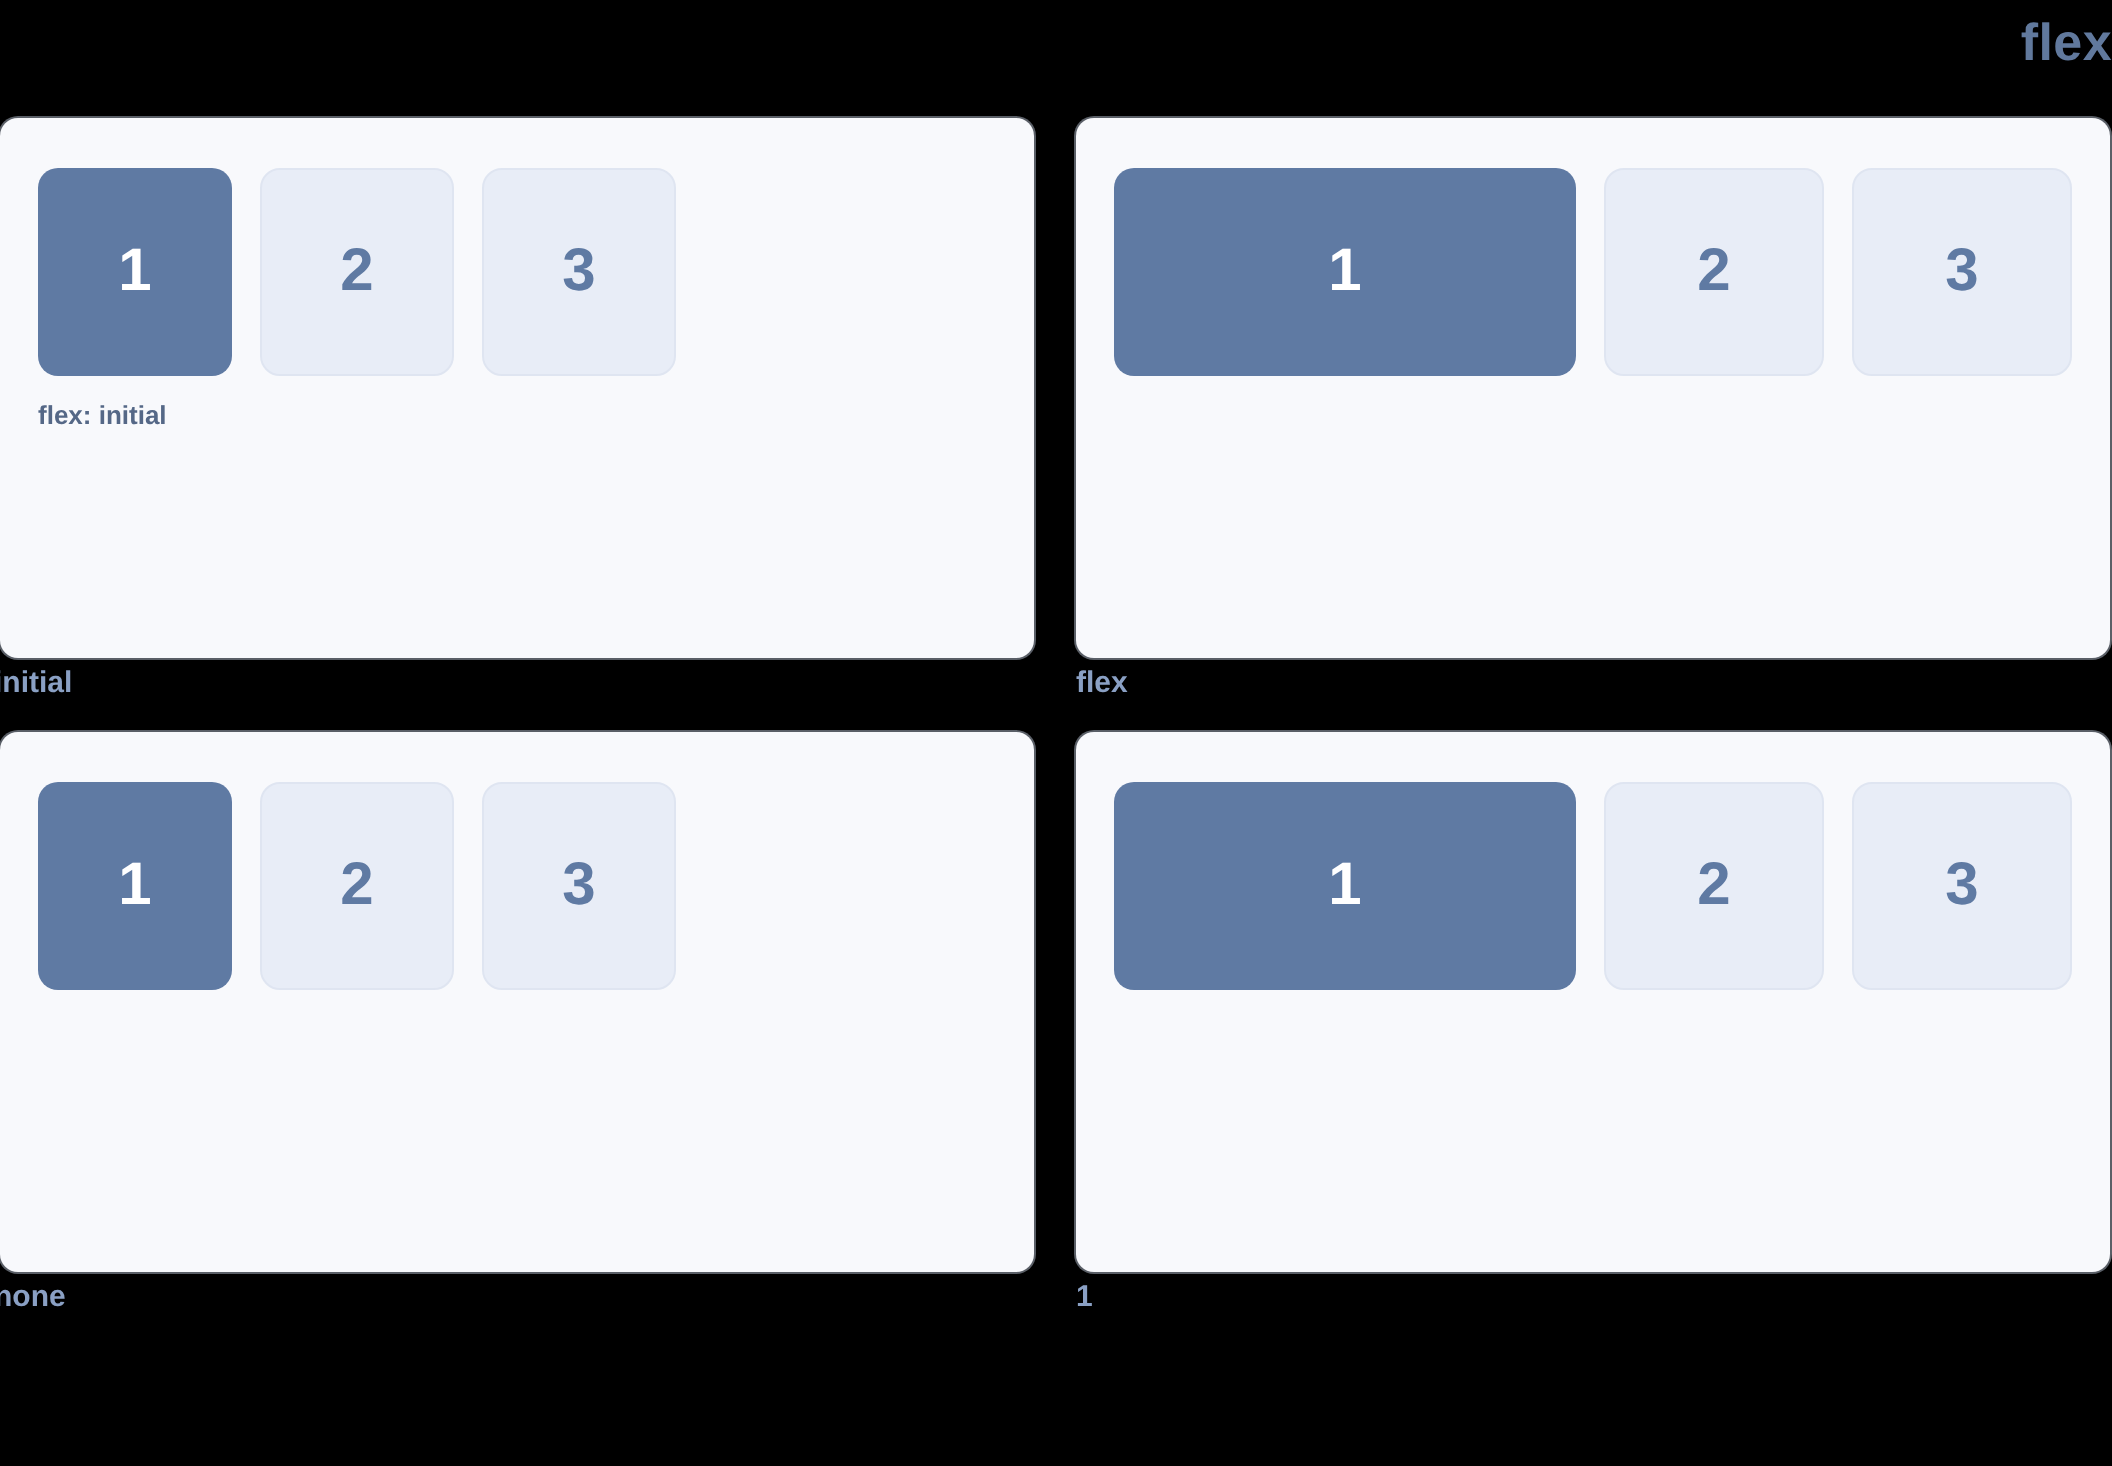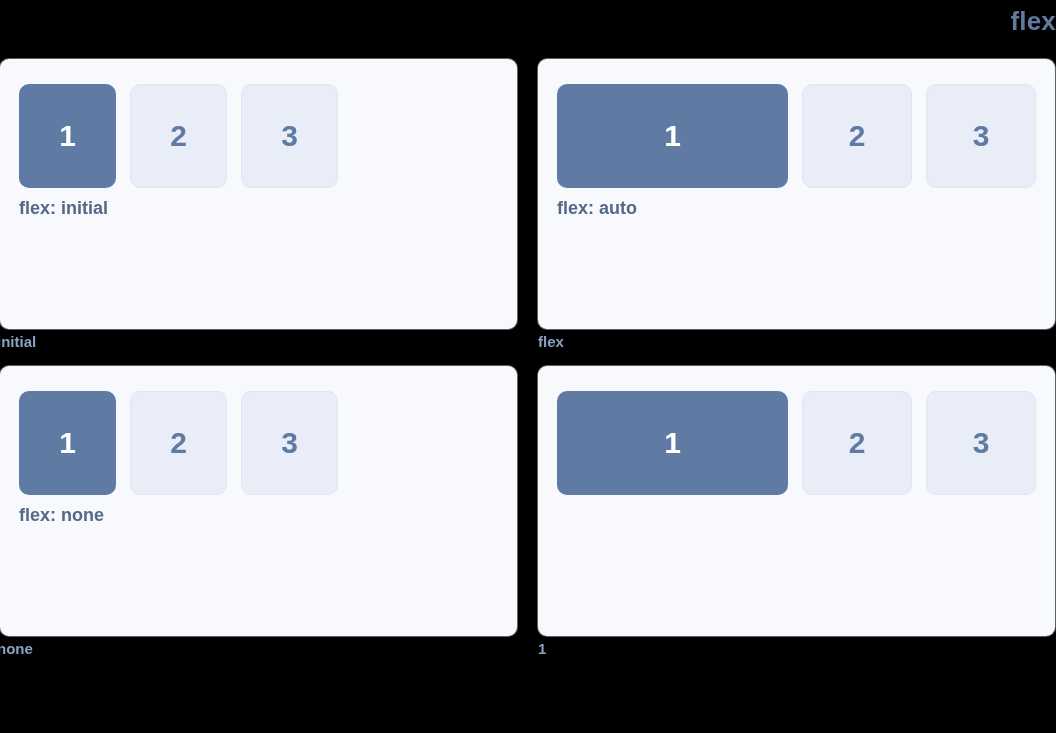--- a/index.html
+++ b/index.html
@@ -87,21 +87,21 @@
   
   .row-initial .box,
   .row-none .box { flex: 0 0 97px; }
 
   .row-auto .box.active,
   .row-one  .box.active { flex: 1 1 auto; }
   .row-auto .box.idle,
   .row-one  .box.idle { flex: 0 0 110px; }
 
   .caption {
-    font-size: 18px;
+    font-size: 13px;
     font-weight: bold;
     color: #556887;
     padding: 12px 0 0 19px;
     line-height: 16px;
   }
 
   .cell-label {
     font-size: 15px;
     font-weight: bold;
     color: #8aa0c4;
@@ -132,33 +132,31 @@
     <div class="cell-label">initial</div>
   </div>
 
   <div class="cell right">
     <div class="card">
       <div class="flex-row row-auto">
         <div class="box active">1</div>
         <div class="box idle">2</div>
         <div class="box idle">3</div>
       </div>
-      <div class="caption">flex: auto</div>
     </div>
     <div class="cell-label">flex</div>
   </div>
 
   <div class="cell left">
     <div class="card">
       <div class="flex-row row-none">
         <div class="box active">1</div>
         <div class="box idle">2</div>
         <div class="box idle">3</div>
       </div>
-      <div class="caption">flex: none</div>
     </div>
     <div class="cell-label">none</div>
   </div>
 
   <div class="cell right">
     <div class="card">
       <div class="flex-row row-one">
         <div class="box active">1</div>
         <div class="box idle">2</div>
         <div class="box idle">3</div>

